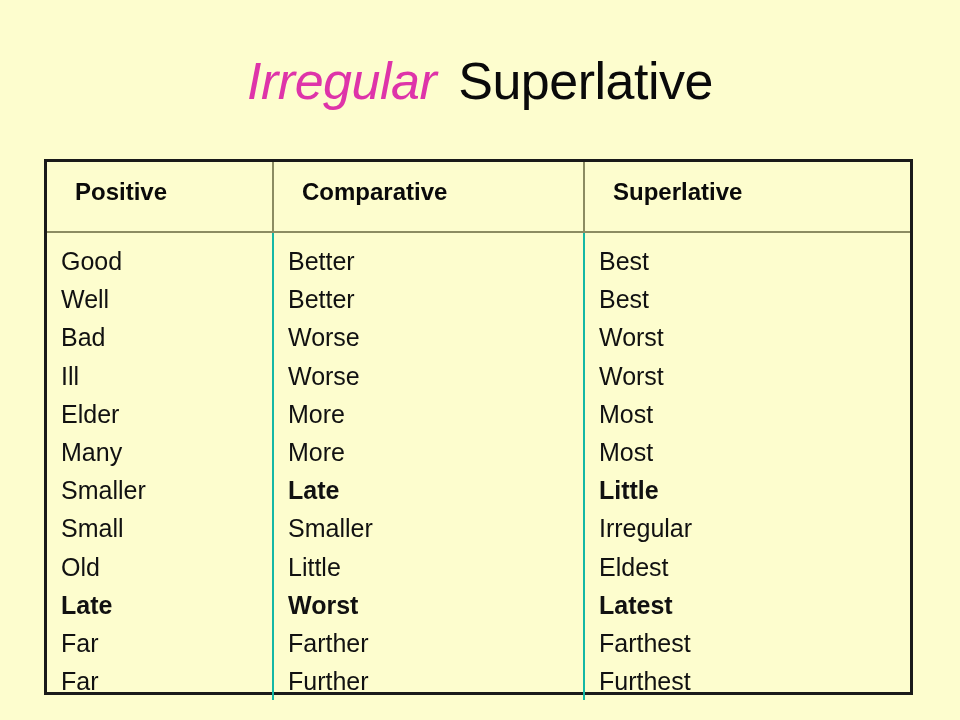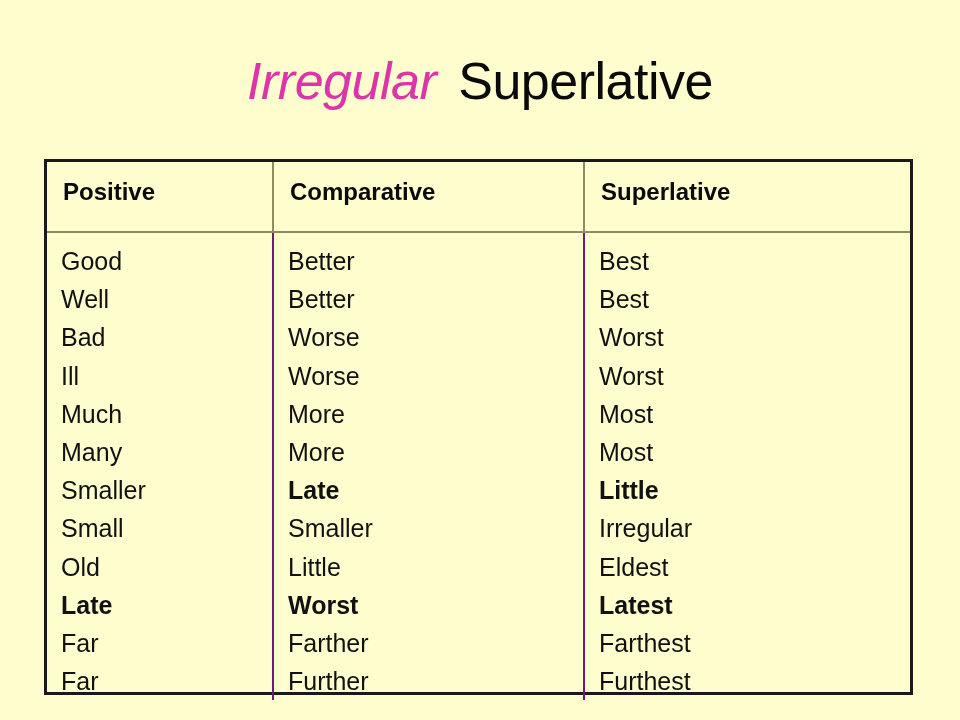--- a/index.html
+++ b/index.html
@@ -59,32 +59,32 @@
   table.adj-table col.c1 { width: 226px; }
   table.adj-table col.c2 { width: 311px; }
   table.adj-table col.c3 { width: 326px; }
 
   thead th {
     text-align: left;
     vertical-align: top;
     font-size: 24px;
     font-weight: bold;
     color: #0a0a0a;
-    padding: 16px 0 0 16px;
+    padding: 16px 0 0 28px;
     height: 70px;
     border-bottom: 2px solid #8c8c62;
     border-right: 2px solid #8c8c62;
     box-sizing: border-box;
   }
   thead th:last-child { border-right: none; }
 
   tbody td {
     vertical-align: top;
     padding: 0;
-    border-right: 2px solid #701a75;
+    border-right: 2px solid #14b8a6;
   }
   tbody td:last-child { border-right: none; }
 
   .cell-list {
     list-style: none;
     margin: 0;
     padding: 9px 0 0 14px;
   }
   .cell-list li {
     font-size: 25px;
@@ -118,21 +118,21 @@
         </tr>
       </thead>
       <tbody>
         <tr>
           <td>
             <ul class="cell-list" id="list-positive">
                 <li>Good</li>
                 <li>Well</li>
                 <li>Bad</li>
                 <li>Ill</li>
-                <li>Much</li>
+                <li>Elder</li>
                 <li>Many</li>
                 <li>Smaller</li>
                 <li>Small</li>
                 <li>Old</li>
                 <li class="bold">Late</li>
                 <li>Far</li>
                 <li>Far</li>
               </ul>
           </td>
           <td>

